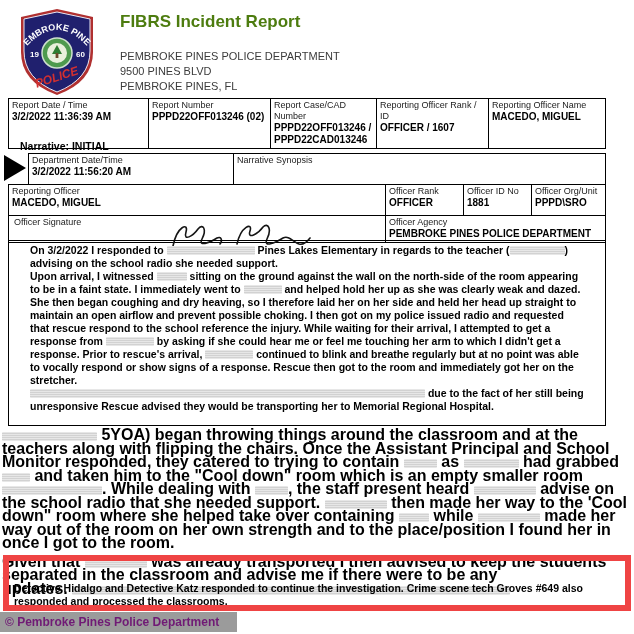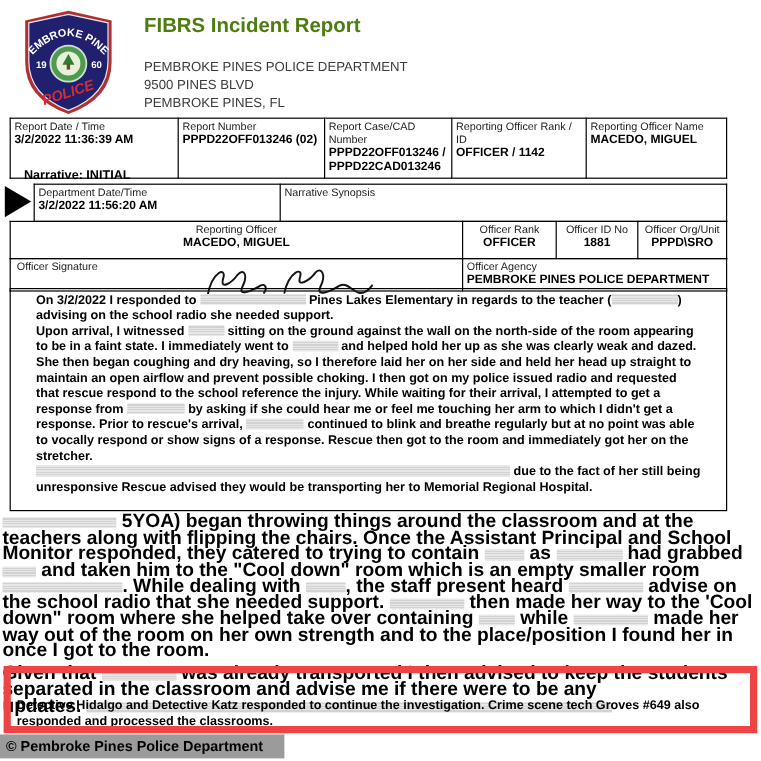--- a/index.html
+++ b/index.html
@@ -18,41 +18,41 @@
   .lbl { font-size:9px; color:#222; line-height:11px; }
   .val { font-size:10px; font-weight:bold; line-height:12px; white-space:pre-line; }
   #report-info { position:absolute; left:8px; top:98px; width:598px; }
   #report-info td { height:42px; }
   .narr-label { position:absolute; left:20px; top:140px; font-size:10.5px; font-weight:bold; }
   .tri { position:absolute; left:4px; top:155px; width:0; height:0;
          border-top:13px solid transparent; border-bottom:13px solid transparent; border-left:22px solid #000; }
   #narr-row-a { position:absolute; left:28px; top:153px; width:578px; }
   #narr-row-a td { height:31px; }
   #narr-row-b { position:absolute; left:8px; top:184px; width:598px; }
-  #narr-row-b td { height:31px;text-align:center; }
+  #narr-row-b td { height:31px; }
   #narr-row-c { position:absolute; left:8px; top:215px; width:598px; }
   #narr-row-c td { height:26px; }
   .sig-svg { position:absolute; left:165px; top:216px; width:160px; height:40px; }
   
   .narr-box { font-size:10.5px; font-weight:bold; line-height:13px; }
   #narr-box1 { position:absolute; left:8px; top:240px; width:598px; height:186px;
                border:1px solid #000; padding:3px 21px; overflow:hidden; }
   #narr-cont { position:absolute; left:2px; top:428px; width:630px; line-height:13.5px;
                font-size:16px; font-weight:bold; }
   #narr-box2 { position:absolute; left:3px; top:555px; width:628px; height:56px;
                border:6px solid #ef4444; padding:21px 5px; overflow:hidden; }
   #narr-box1 .para + .para { margin-top:0; }
   #narr-cont .para + .para { margin-top:5px; }
   #narr-box2 .para + .para { margin-top:4px; }
   .redact { display:inline-block; height:9px; vertical-align:-1px; border-radius:1px;
             background:repeating-linear-gradient(180deg,#e7e7e7 0 1px,#d2d2d2 1px 2px); }
   .redact-black { display:inline-block; background:#000; vertical-align:middle; margin:0 2px; }
   
   .footer-bar { position:absolute; left:0; top:612px; width:237px; height:20px;
-                background:#9b9b9b; color:#000000; font-weight:bold; font-size:12px;
+                background:#9b9b9b; color:#701a75; font-weight:bold; font-size:12px;
                 line-height:20px; padding-left:5px; }
 </style>
 </head>
 <body>
 
 <div id="page">
 
   <svg class="badge" viewBox="0 0 78 88">
     <path d="M39,1 L75,9 L75,44 Q75,74 39,87 Q3,74 3,44 L3,9 Z" fill="#b03030"></path>
     <path d="M39,4 L72,11 L72,43 Q72,71 39,84 Q6,71 6,43 L6,11 Z" fill="#20206e" stroke="#e8e8f5" stroke-width="1"></path>
@@ -89,21 +89,21 @@
         <div class="lbl">Report Number</div>
         <div class="val">PPPD22OFF013246 (02)</div>
       </td>
       <td style="width:106px">
         <div class="lbl">Report Case/CAD Number</div>
         <div class="val">PPPD22OFF013246 /
 PPPD22CAD013246</div>
       </td>
       <td style="width:112px">
         <div class="lbl">Reporting Officer Rank / ID</div>
-        <div class="val">OFFICER / 1142</div>
+        <div class="val">OFFICER / 1607</div>
       </td>
       <td>
         <div class="lbl">Reporting Officer Name</div>
         <div class="val">MACEDO, MIGUEL</div>
       </td>
     </tr>
   </tbody>
     </table>
 
   <div class="narr-label">Narrative: INITIAL</div>

